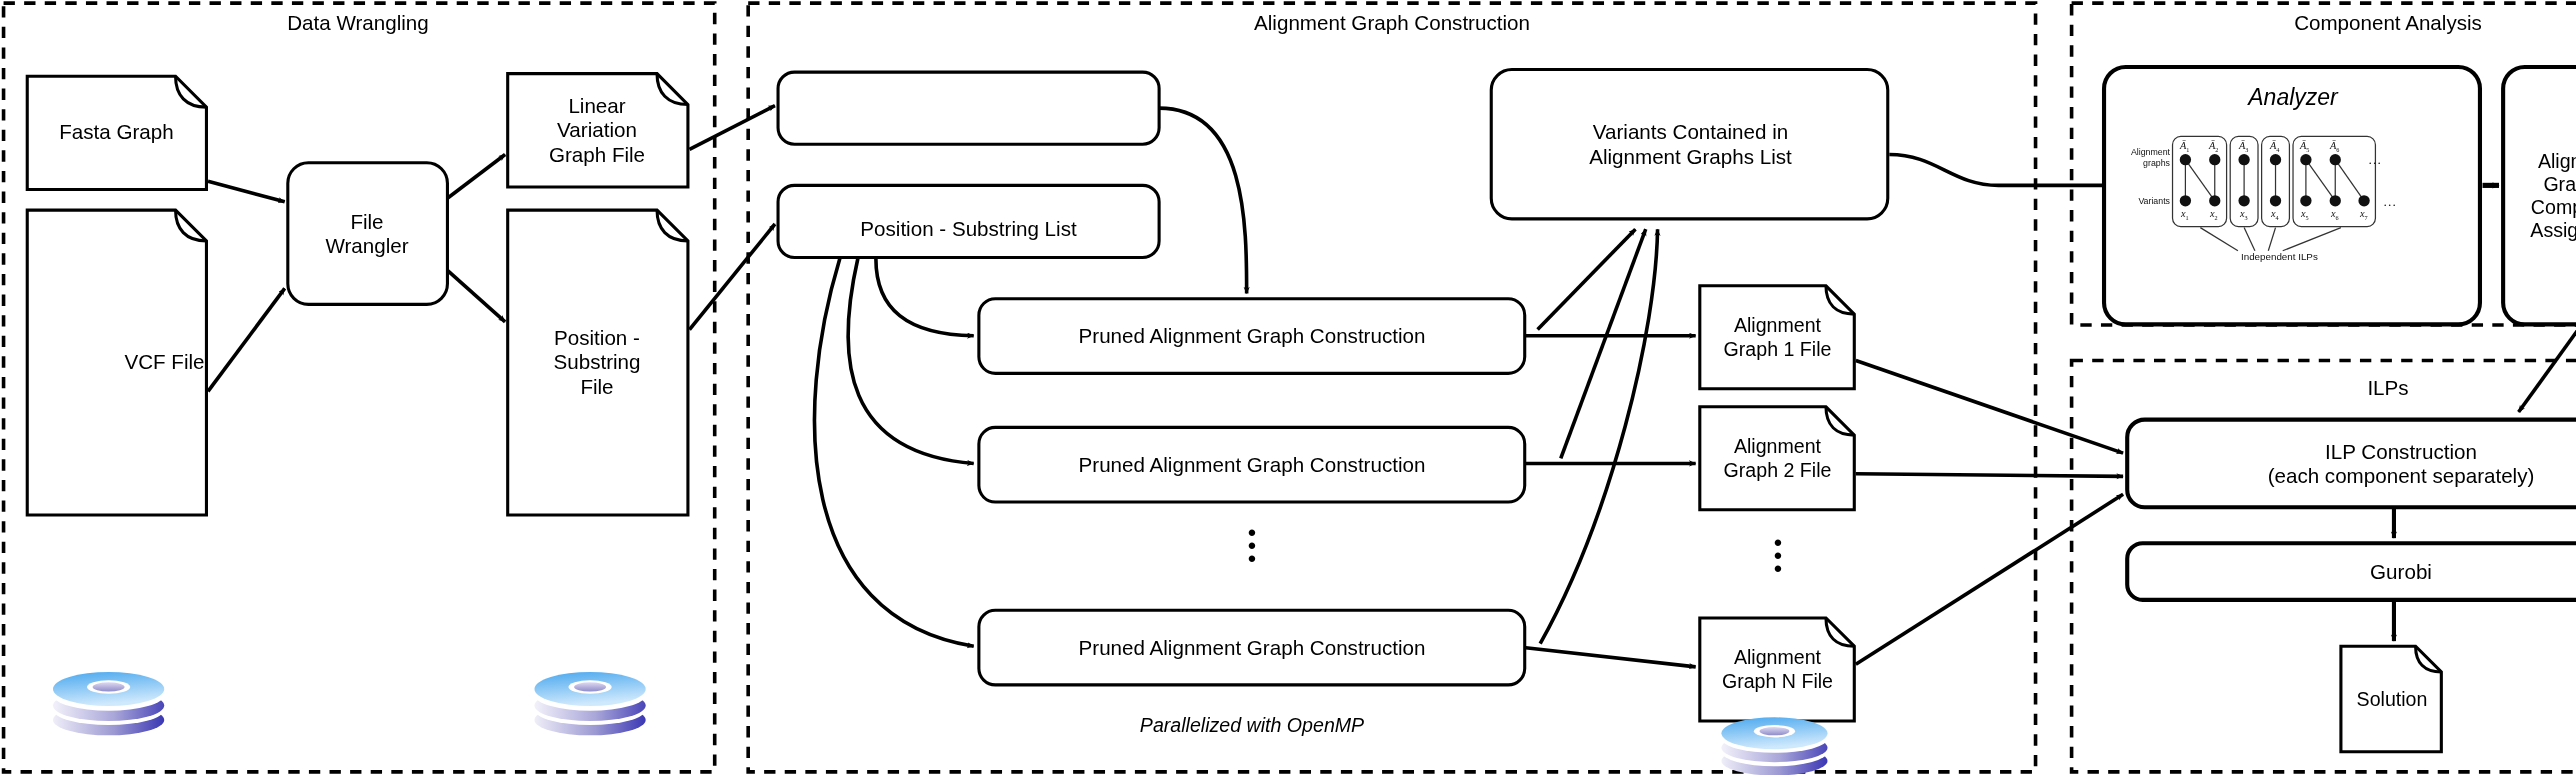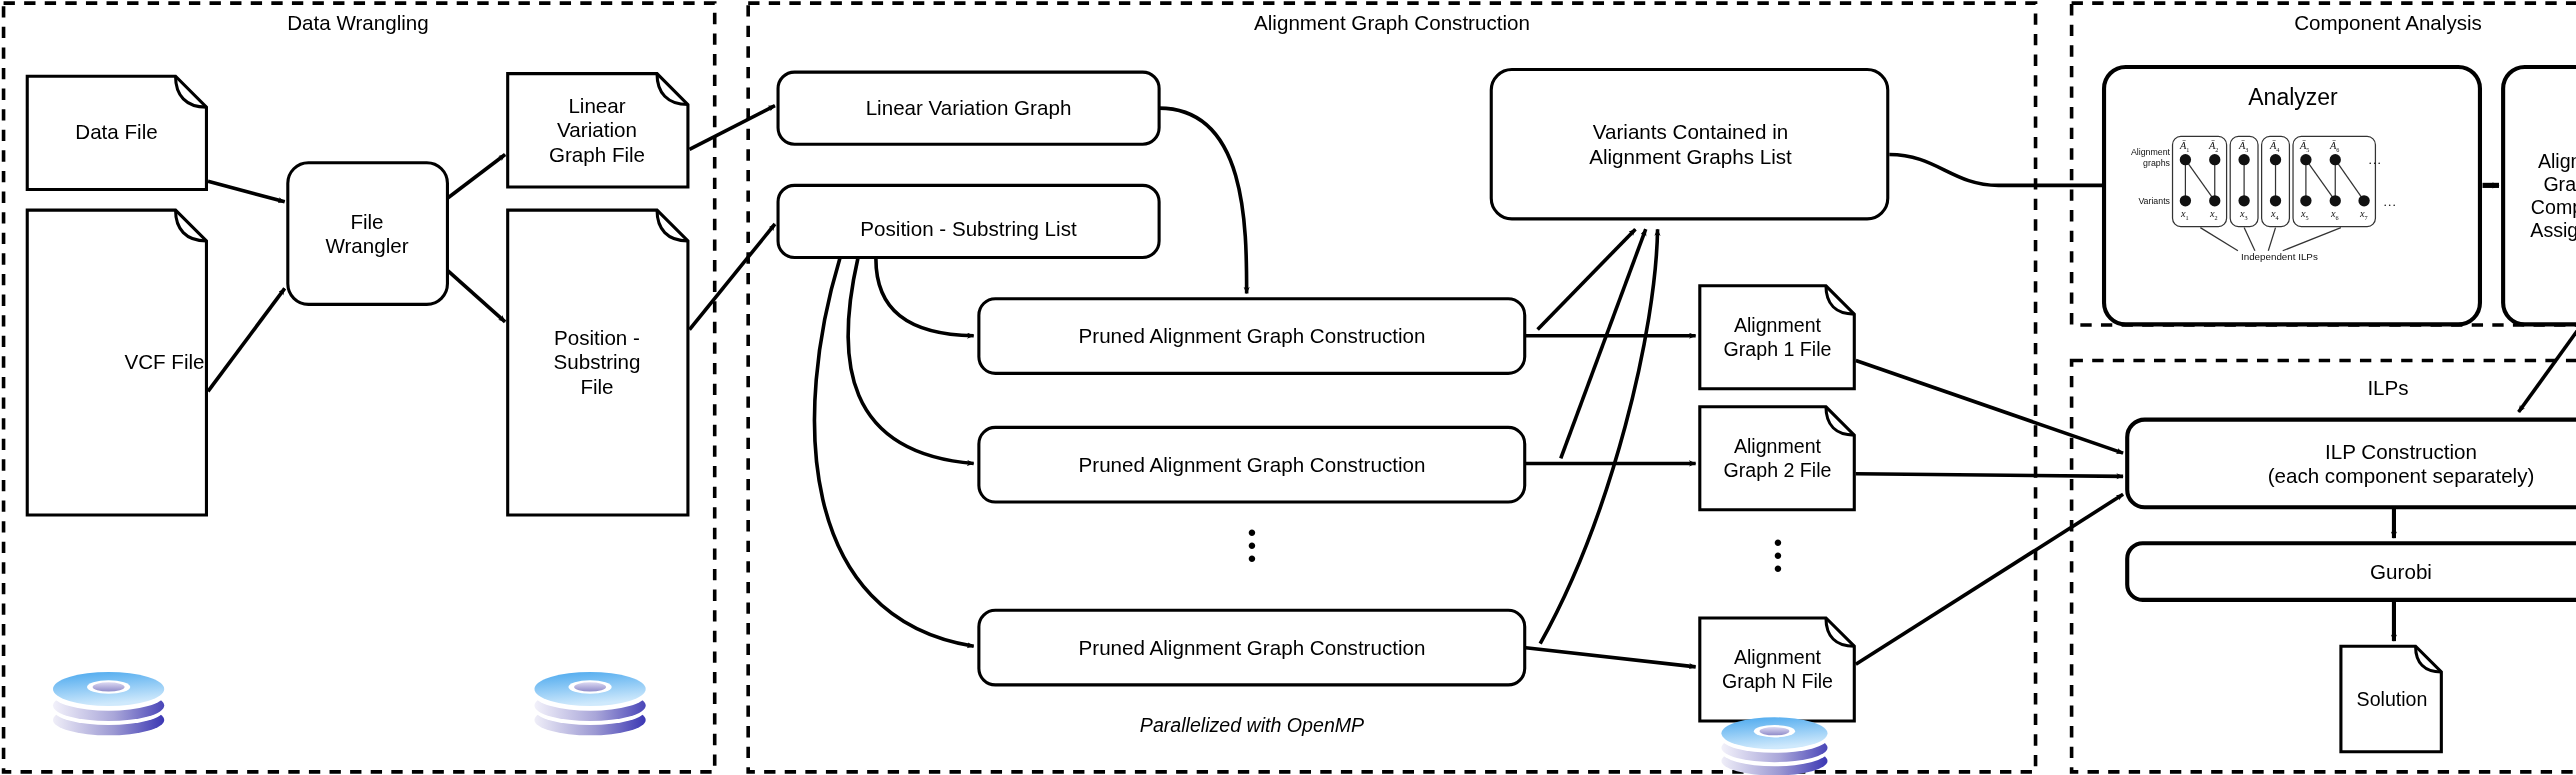--- a/index.html
+++ b/index.html
@@ -234,51 +234,50 @@
       <path d="M3603,920 L4122,925" marker-end="url(#arw)"></path>
       <path d="M3603,1290 L4122,960" marker-end="url(#arw)"></path>
     </g>
   </svg>
 
   <div class="panel-title" style="left:0;top:11.3px;width:716px;">Data Wrangling</div>
   <div class="panel-title" style="left:748px;top:11.3px;width:1288px;">Alignment Graph Construction</div>
   <div class="panel-title" style="left:2072px;top:11.3px;width:632px;">Component Analysis</div>
   <div class="panel-title" style="left:2072px;top:376px;width:632px;">ILPs</div>
 
-  <div class="node-label fs40" style="left:27px;top:76px;width:179px;height:113px;">Data File</div>
+  <div class="node-label fs40" style="left:27px;top:76px;width:179px;height:113px;">Fasta Graph</div>
   <div class="node-label fs40" style="left:27px;top:210px;width:179px;height:305px;padding-left:48px;">VCF File</div>
   <div class="node-label fs40" style="left:287px;top:163px;width:160px;height:142px;white-space:pre-line;">File
 Wrangler</div>
   <div class="node-label fs40" style="left:507px;top:74px;width:180px;height:113px;white-space:pre-line;">Linear
 Variation
 Graph File</div>
   <div class="node-label fs40" style="left:507px;top:210px;width:180px;height:305px;white-space:pre-line;">Position -
 Substring
 File</div>
 
-  <div class="node-label fs40" style="left:778px;top:72px;width:381px;height:72px;">Linear Variation Graph</div>
   <div class="node-label fs40" style="left:778px;top:185px;width:381px;height:72px;margin-top:8px;">Position - Substring List</div>
   <div class="node-label fs40" style="left:979px;top:299px;width:546px;height:75px;">Pruned Alignment Graph Construction</div>
   <div class="node-label fs40" style="left:979px;top:428px;width:546px;height:75px;">Pruned Alignment Graph Construction</div>
   <div class="node-label fs40" style="left:979px;top:611px;width:546px;height:75px;">Pruned Alignment Graph Construction</div>
   <div class="node-label fs40" style="left:1492px;top:70px;width:397px;height:149px;white-space:pre-line;">Variants Contained in
 Alignment Graphs List</div>
   <div class="node-label fs38" style="left:1700px;top:286px;width:155px;height:103px;white-space:pre-line;">Alignment
 Graph 1 File</div>
   <div class="node-label fs38" style="left:1700px;top:407px;width:155px;height:103px;white-space:pre-line;">Alignment
 Graph 2 File</div>
   <div class="node-label fs38" style="left:1700px;top:618px;width:155px;height:103px;white-space:pre-line;">Alignment
 Graph N File</div>
 
   <div class="dots-v" style="left:1226px;top:526px;width:52px;">•<br>•<br>•</div>
   <div class="dots-v" style="left:1752px;top:536px;width:52px;">•<br>•<br>•</div>
 
   <div class="panel-title" style="left:979px;top:714px;width:546px;font-size:19.6px;font-style:italic;">Parallelized with OpenMP</div>
 
-  <div class="node-label fs40" style="left:2105px;top:77px;width:376px;height:41px;font-size:23px;">Analyzer</div>
+  <div class="node-label fs40" style="left:2105px;top:77px;width:376px;height:41px;font-size:23px;font-style:italic;">Analyzer</div>
   <div class="node-label fs38" style="left:2504px;top:67px;width:155px;height:258px;white-space:pre-line;">Alignment
 Graph to
 Component
 Assignment</div>
 
   <div class="sub-label" style="left:2112px;top:147px;width:58px;white-space:pre-line;line-height:1.25;">Alignment
 graphs</div>
   <div class="sub-label" style="left:2112px;top:196px;width:58px;">Variants</div>
   <div class="ilp-label" style="left:2235px;top:251px;">Independent ILPs</div>
 

